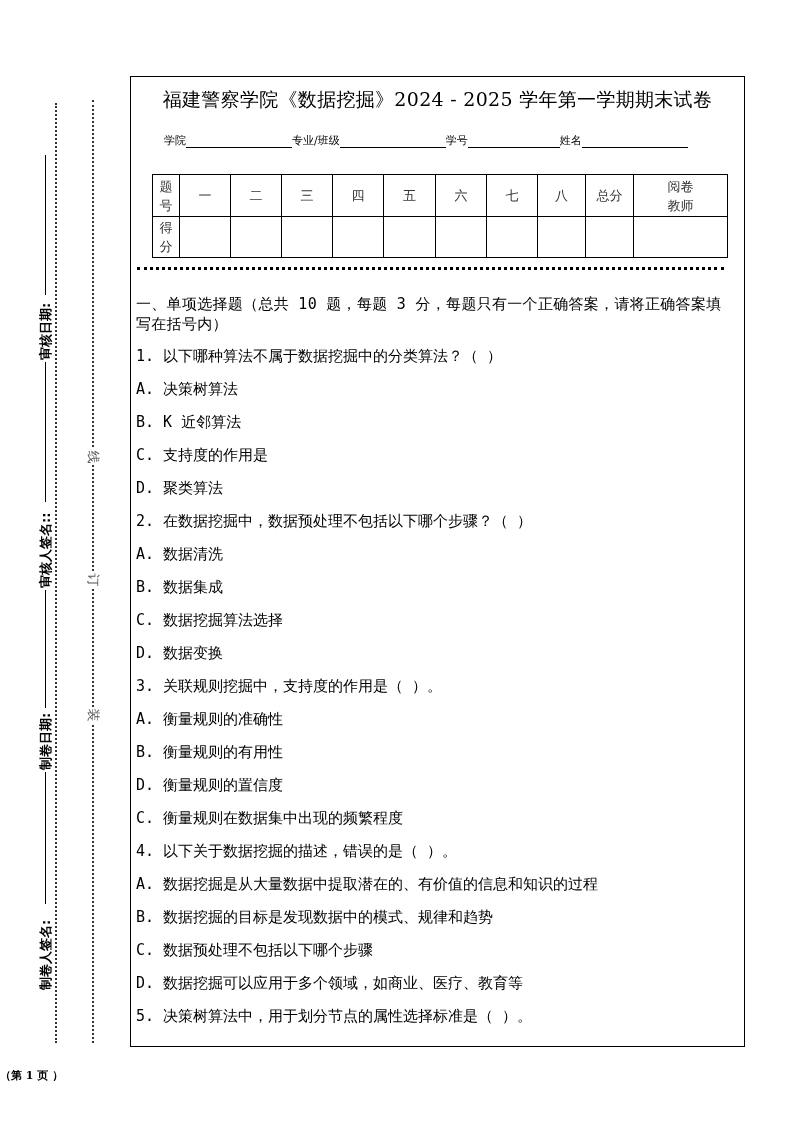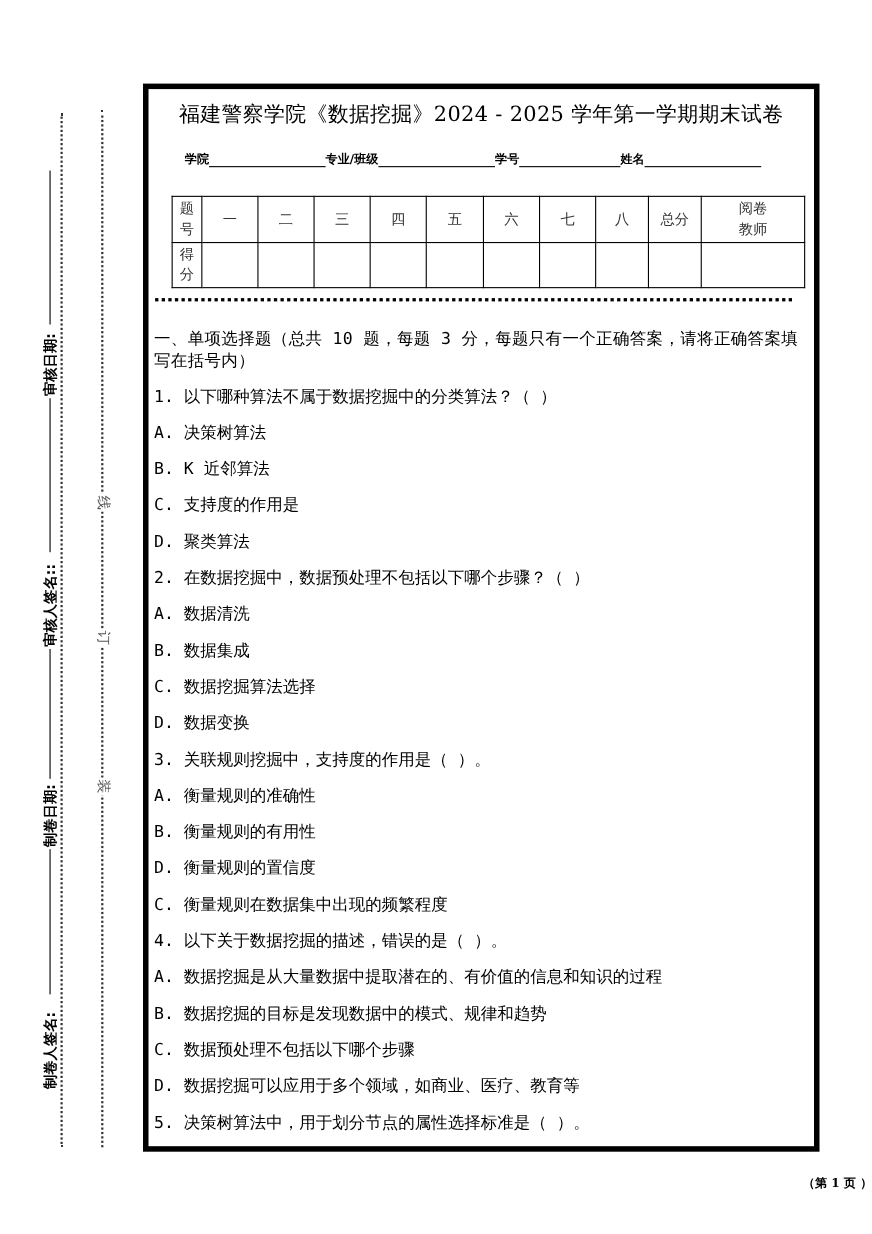--- a/index.html
+++ b/index.html
@@ -14,46 +14,46 @@
                font-family: "DejaVu Serif", serif; font-size: 13px; color: #555;
                line-height: 16px; text-align: center; transform: rotate(90deg); }
 
   .sig-line { position: absolute; left: 45px; width: 0; border-left: 1px solid #000; }
   .sig-label { position: absolute; left: 37px; font-family: "DejaVu Sans", sans-serif;
                font-weight: bold; font-size: 13px; white-space: nowrap;
                transform-origin: left top; transform: rotate(-90deg); }
 
   
   .frame { position: absolute; left: 130px; top: 76px; width: 615px; height: 971px;
-           border: 5px solid #000000; box-sizing: border-box; }
+           border: 1px solid #000000; box-sizing: border-box; }
 
   .title { position: absolute; left: 0; right: 0; top: 10px; text-align: center;
            font-family: "DejaVu Serif", serif; font-size: 19px; letter-spacing: 0.3px; }
 
   .info-row { position: absolute; left: 33px; top: 56px; display: flex; align-items: flex-end;
               font-family: "DejaVu Serif", serif; font-size: 11px; }
-  .info-label { white-space: nowrap; font-weight: bold; }
+  .info-label { white-space: nowrap; }
   .info-blank { display: inline-block; border-bottom: 1px solid #000; height: 12px; }
 
   table.score { position: absolute; left: 21px; top: 97px; border-collapse: collapse;
                 font-family: "DejaVu Serif", serif; font-size: 13px; color: #333; }
   table.score td { border: 1px solid #000; text-align: center; padding: 0; }
   table.score tr.r1 td { height: 41px; }
   table.score tr.r2 td { height: 40px; }
   .vcell { line-height: 19px; }
 
   .dots-sep { position: absolute; left: 6px; right: 20px; top: 190px; height: 0;
               border-top: 3px dotted #000; }
 
   .body-text { position: absolute; left: 5px; right: 8px; top: 217px;
                font-family: "DejaVu Sans Mono", monospace; font-size: 15px; }
   .section-head { line-height: 20px; margin-bottom: 12px; letter-spacing: 0.3px; }
   .line { height: 33px; line-height: 20px; white-space: nowrap; }
 
-  .footer { position: absolute; left: 0; right: 0; top: 1068px; text-align: right;
+  .footer { position: absolute; left: 0; right: 0; top: 1068px; text-align: left;
             font-family: "DejaVu Serif", serif; font-weight: bold; font-size: 11px; }
 </style>
 </head>
 <body>
 
 <div class="dotline dl-outer"></div>
 <div class="dotline dl-inner"></div>
 <div class="bind-char" style="top:449px;">线</div>
 <div class="bind-char" style="top:572px;">订</div>
 <div class="bind-char" style="top:707px;">装</div>

